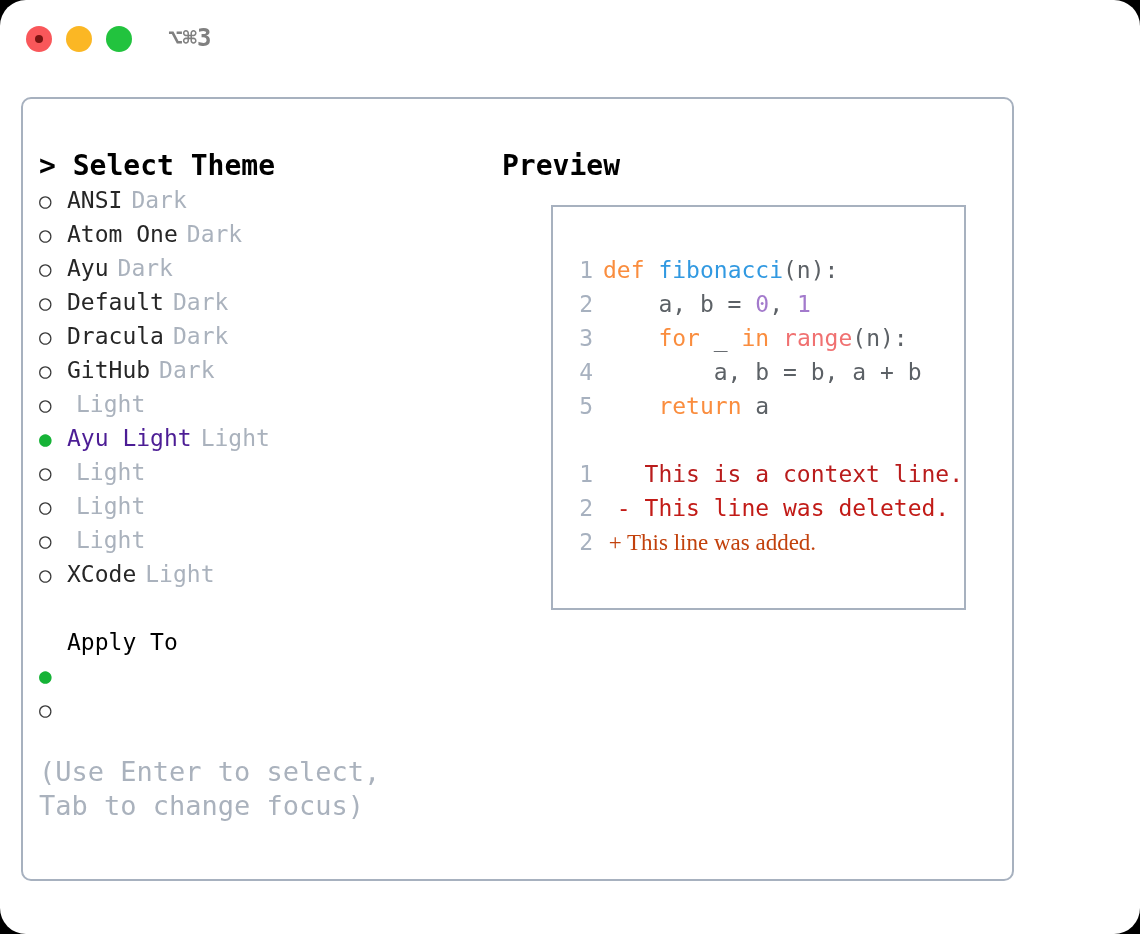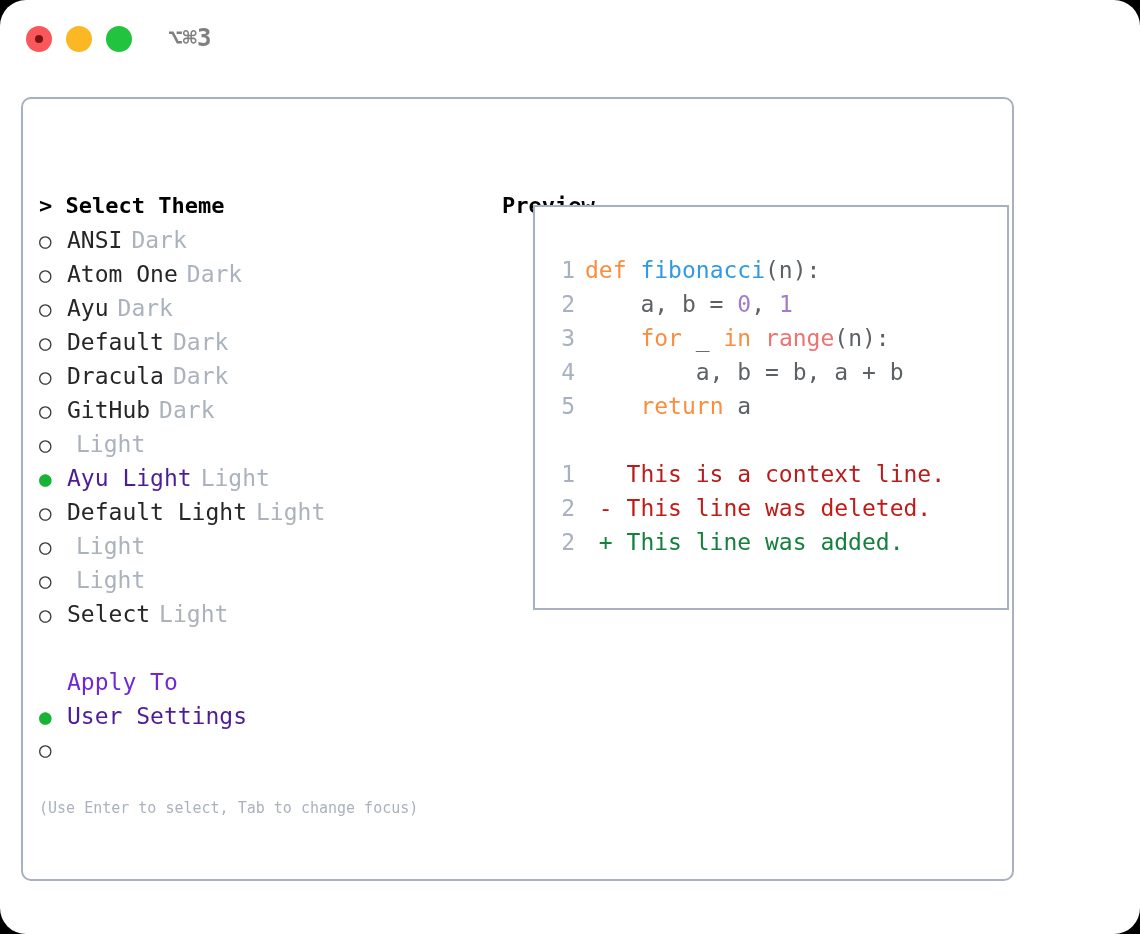--- a/index.html
+++ b/index.html
@@ -90,26 +90,25 @@
     width: 440px;
   }
   .col-right {
     position: absolute;
     left: 479px;
     top: 50px;
     width: 495px;
   }
 
   .heading {
-    font-size: 22px;
+    font-size: 28px;
     font-weight: bold;
     color: #000000;
     line-height: 34px;
     white-space: pre;
-    margin-top: 40px;
   }
 
   
   .opt-list { margin-top: 0; }
 
   .opt-row {
     display: flex;
     align-items: baseline;
     height: 34px;
     line-height: 34px;
@@ -125,43 +124,43 @@
   }
   .opt-marker.sel { color: #16b337; }
   .opt-label { color: #262626; }
   .opt-row.selected .opt-label { color: #4c1d95; }
   .opt-suffix { color: #aab2bd; padding-left: 9px; text-align: center; }
 
   .section-label {
     height: 34px;
     line-height: 34px;
     font-size: 23px;
-    color: #6d28d9;
+    color: #000000;
     padding-left: 28px;
     white-space: pre;
   }
 
   .spacer { height: 34px; }
 
   .hint {
     margin-top: 28px;
-    font-size: 15px;
-    line-height: 26px;
+    font-size: 27px;
+    line-height: 34px;
     color: #aab2bd;
     width: 405px;
     white-space: pre-wrap;
     word-break: normal;
   }
 
   
   .preview-box {
     position: absolute;
-    left: 31px;
+    left: 49px;
     top: 56px;
-    width: 476px;
+    width: 415px;
     height: 405px;
     border: 2px solid #a7b1bf;
     box-sizing: border-box;
     background: #ffffff;
   }
 
   .code-area {
     position: absolute;
     left: 18px;
     top: 46px;
@@ -180,21 +179,21 @@
   .code-body { padding-left: 10px; white-space: pre; }
 
   .tok-kw   { color: #fa8d3e; }
   .tok-fn   { color: #3199e1; }
   .tok-num  { color: #a37acc; }
   .tok-call { color: #f07171; }
   .tok-plain{ color: #5c6166; }
 
   .diff-ctx { color: #b91c1c; }
   .diff-del { color: #c21b17; }
-  .diff-add { color: #15803d; }
+  .diff-add { color: #c2410c; font-family: Liberation Serif, serif; }
 </style>
 </head>
 <body>
 
 <div class="window">
 
   <div class="titlebar">
     <div class="dot dot-close"></div>
     <div class="dot dot-minimize"></div>
     <div class="dot dot-zoom"></div>
@@ -207,31 +206,31 @@
       <div class="heading">&gt; Select Theme</div>
       <div class="opt-list" id="theme-list">
           <div class="opt-row"><span class="opt-marker">○</span><span class="opt-label">ANSI</span><span class="opt-suffix">Dark</span></div>
           <div class="opt-row"><span class="opt-marker">○</span><span class="opt-label">Atom One</span><span class="opt-suffix">Dark</span></div>
           <div class="opt-row"><span class="opt-marker">○</span><span class="opt-label">Ayu</span><span class="opt-suffix">Dark</span></div>
           <div class="opt-row"><span class="opt-marker">○</span><span class="opt-label">Default</span><span class="opt-suffix">Dark</span></div>
           <div class="opt-row"><span class="opt-marker">○</span><span class="opt-label">Dracula</span><span class="opt-suffix">Dark</span></div>
           <div class="opt-row"><span class="opt-marker">○</span><span class="opt-label">GitHub</span><span class="opt-suffix">Dark</span></div>
           <div class="opt-row"><span class="opt-marker">○</span><span class="opt-suffix">Light</span></div>
           <div class="opt-row selected"><span class="opt-marker sel">●</span><span class="opt-label">Ayu Light</span><span class="opt-suffix">Light</span></div>
-          <div class="opt-row"><span class="opt-marker">○</span><span class="opt-label">Default Light</span><span class="opt-suffix">Light</span></div>
-          <div class="opt-row"><span class="opt-marker">○</span><span class="opt-suffix">Light</span></div>
-          <div class="opt-row"><span class="opt-marker">○</span><span class="opt-suffix">Light</span></div>
-          <div class="opt-row"><span class="opt-marker">○</span><span class="opt-label">Select</span><span class="opt-suffix">Light</span></div>
+          <div class="opt-row"><span class="opt-marker">○</span><span class="opt-suffix">Light</span></div>
+          <div class="opt-row"><span class="opt-marker">○</span><span class="opt-suffix">Light</span></div>
+          <div class="opt-row"><span class="opt-marker">○</span><span class="opt-suffix">Light</span></div>
+          <div class="opt-row"><span class="opt-marker">○</span><span class="opt-label">XCode</span><span class="opt-suffix">Light</span></div>
         </div>
 
       <div class="spacer"></div>
 
       <div class="section-label">Apply To</div>
       <div class="opt-list" id="apply-list">
-          <div class="opt-row selected"><span class="opt-marker sel">●</span><span class="opt-label">User Settings</span></div>
+          <div class="opt-row selected"><span class="opt-marker sel">●</span></div>
           <div class="opt-row"><span class="opt-marker">○</span></div>
         </div>
 
       <div class="hint">(Use Enter to select, Tab to change focus)</div>
     </div>
 
     <div class="col-right">
       <div class="heading">Preview</div>
 
       <div class="preview-box">

